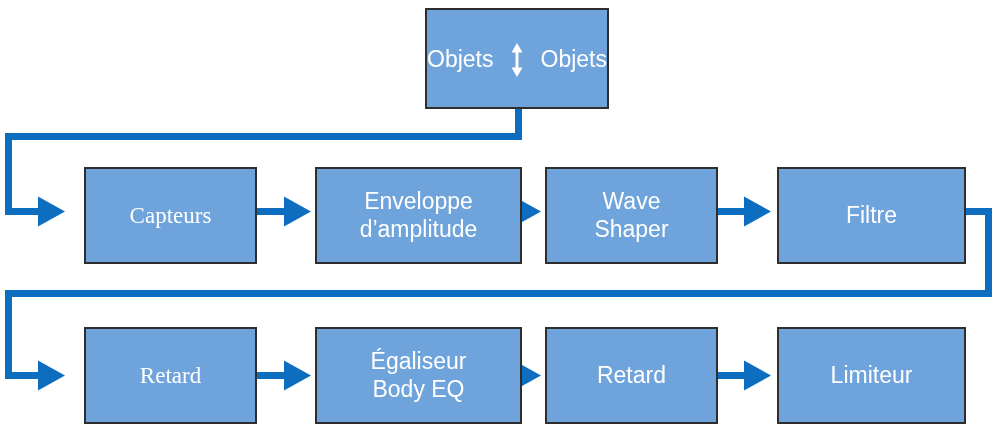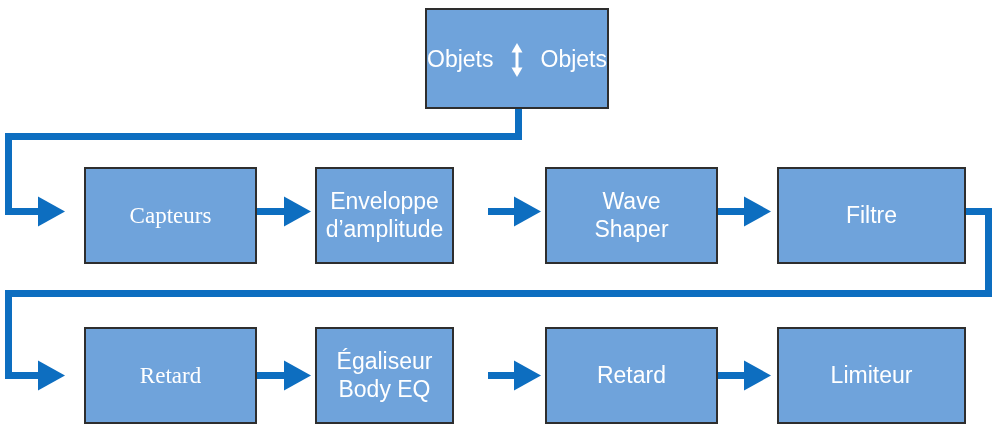--- a/index.html
+++ b/index.html
@@ -56,21 +56,21 @@
   }
   .node.source .updown {
     flex: 0 0 auto;
     margin: 2px 0;
   }
   
   .node.source   { left: 425px; top: 8px;   width: 184px; height: 101px; }
   .r1            { top: 167px; height: 97px; }
   .r2            { top: 327px; height: 97px; }
   .c1            { left: 84px;  width: 173px; font-family: Liberation Serif, serif; }
-  .c2            { left: 315px; width: 139px; }
+  .c2            { left: 315px; width: 207px; }
   .c3            { left: 545px; width: 173px; align-items: center; }
   .c4            { left: 777px; width: 189px; }
 </style>
 </head>
 <body>
 
 <div class="canvas">
 
   <svg class="wires" viewBox="0 0 998 434" xmlns="http://www.w3.org/2000/svg">
     <g>

